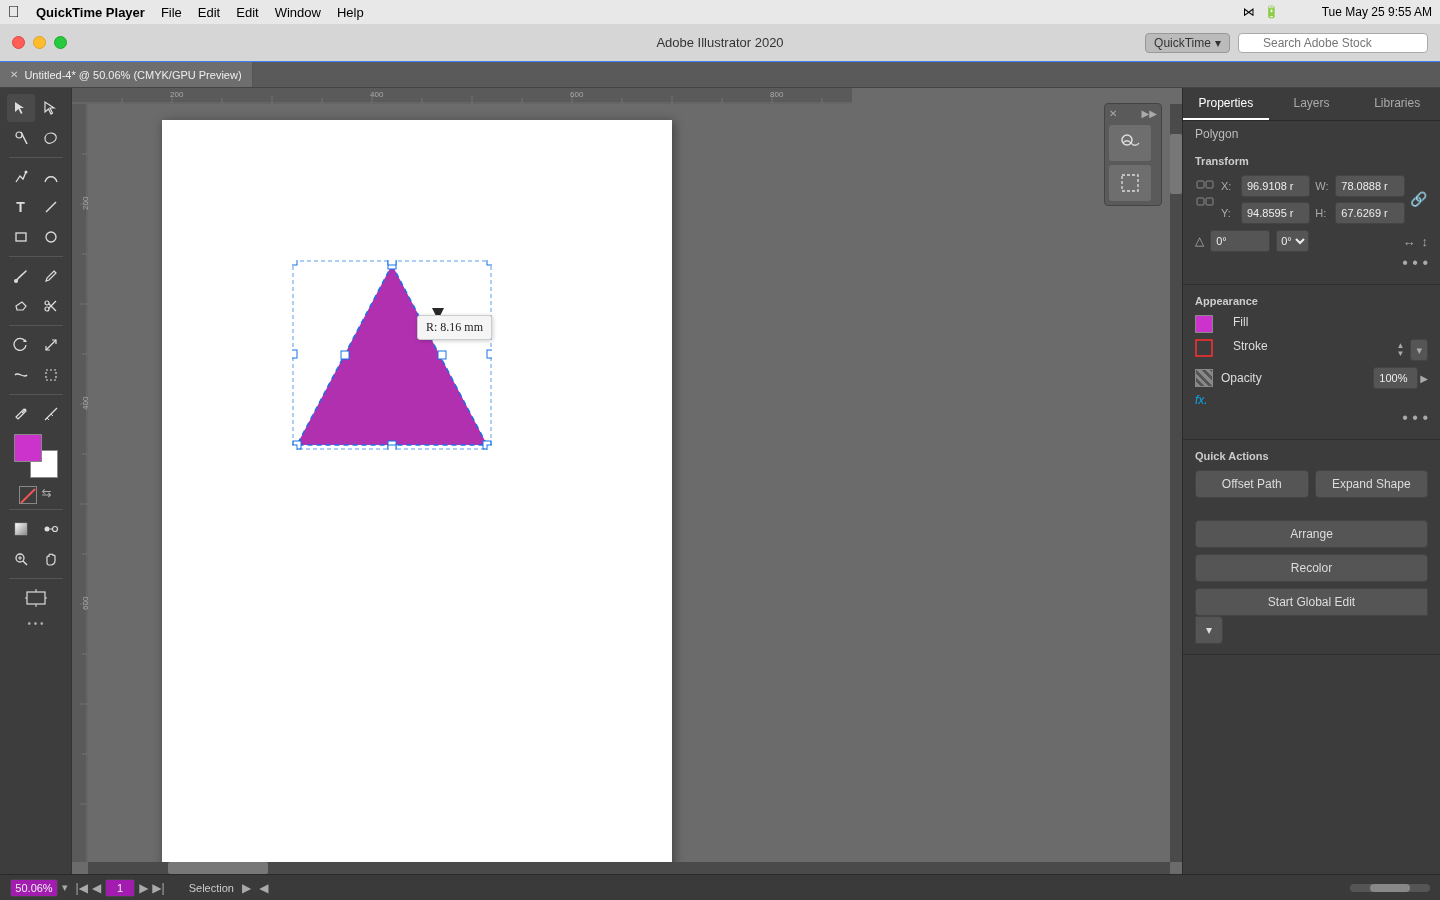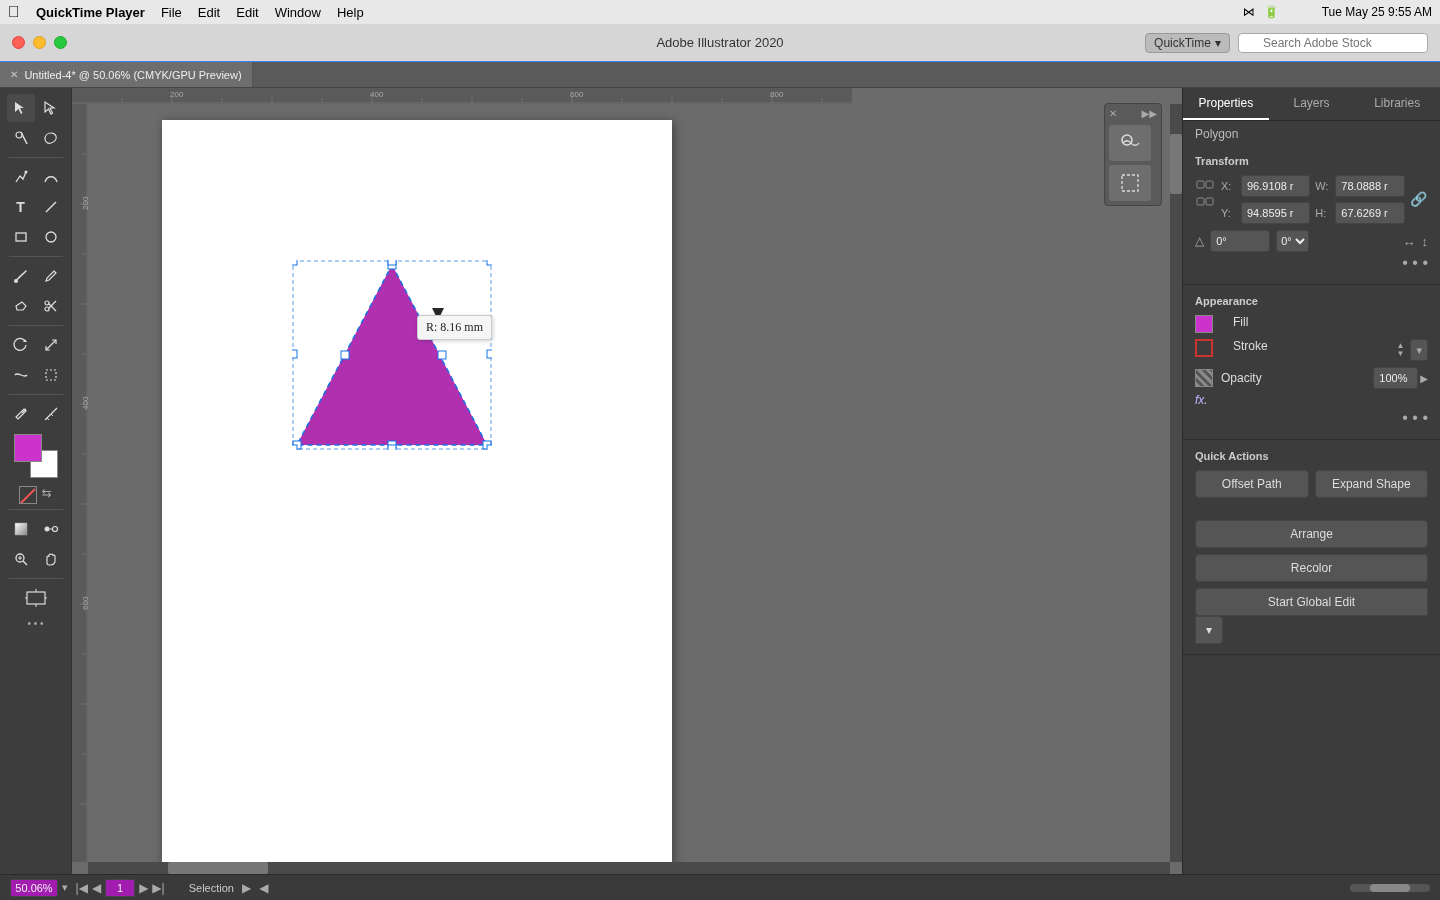--- a/index.html
+++ b/index.html
@@ -428,21 +428,21 @@
       background: repeating-linear-gradient(45deg, #888 0px, #888 3px, #555 3px, #555 6px);
       flex-shrink: 0;
     }
     .opacity-label { font-size: 12px; color: #ddd; flex: 1; }
     .opacity-arrow {
       color: #aaa;
       font-size: 10px;
       cursor: pointer;
     }
     .fx-btn {
-      color: #c4b5fd;
+      color: #0ea5e9;
       font-size: 12px;
       font-style: italic;
       cursor: pointer;
       margin-top: 4px;
     }
 
     
     .qa-btn {
       width: 100%;
       padding: 6px 8px;

